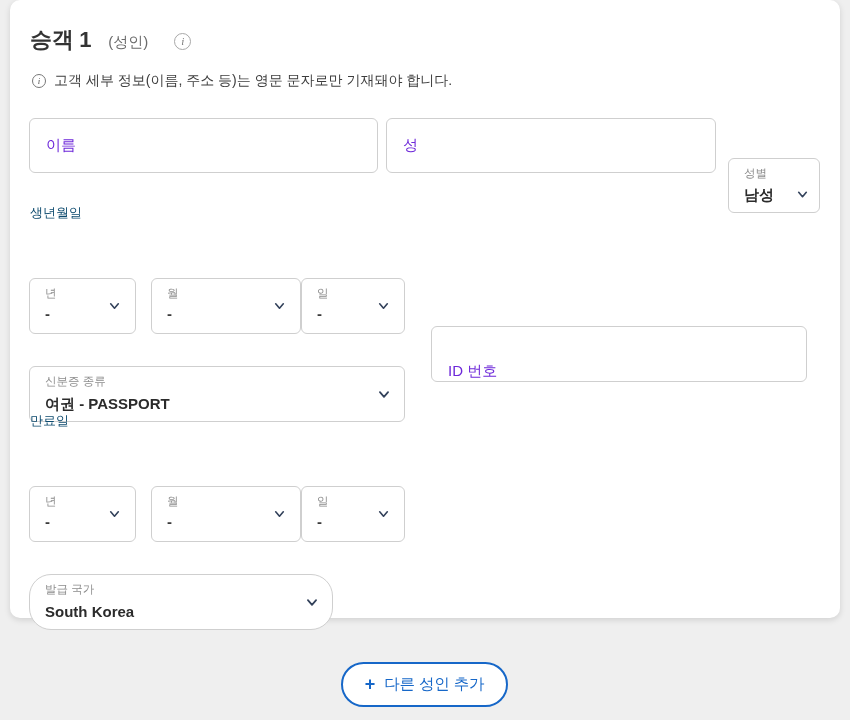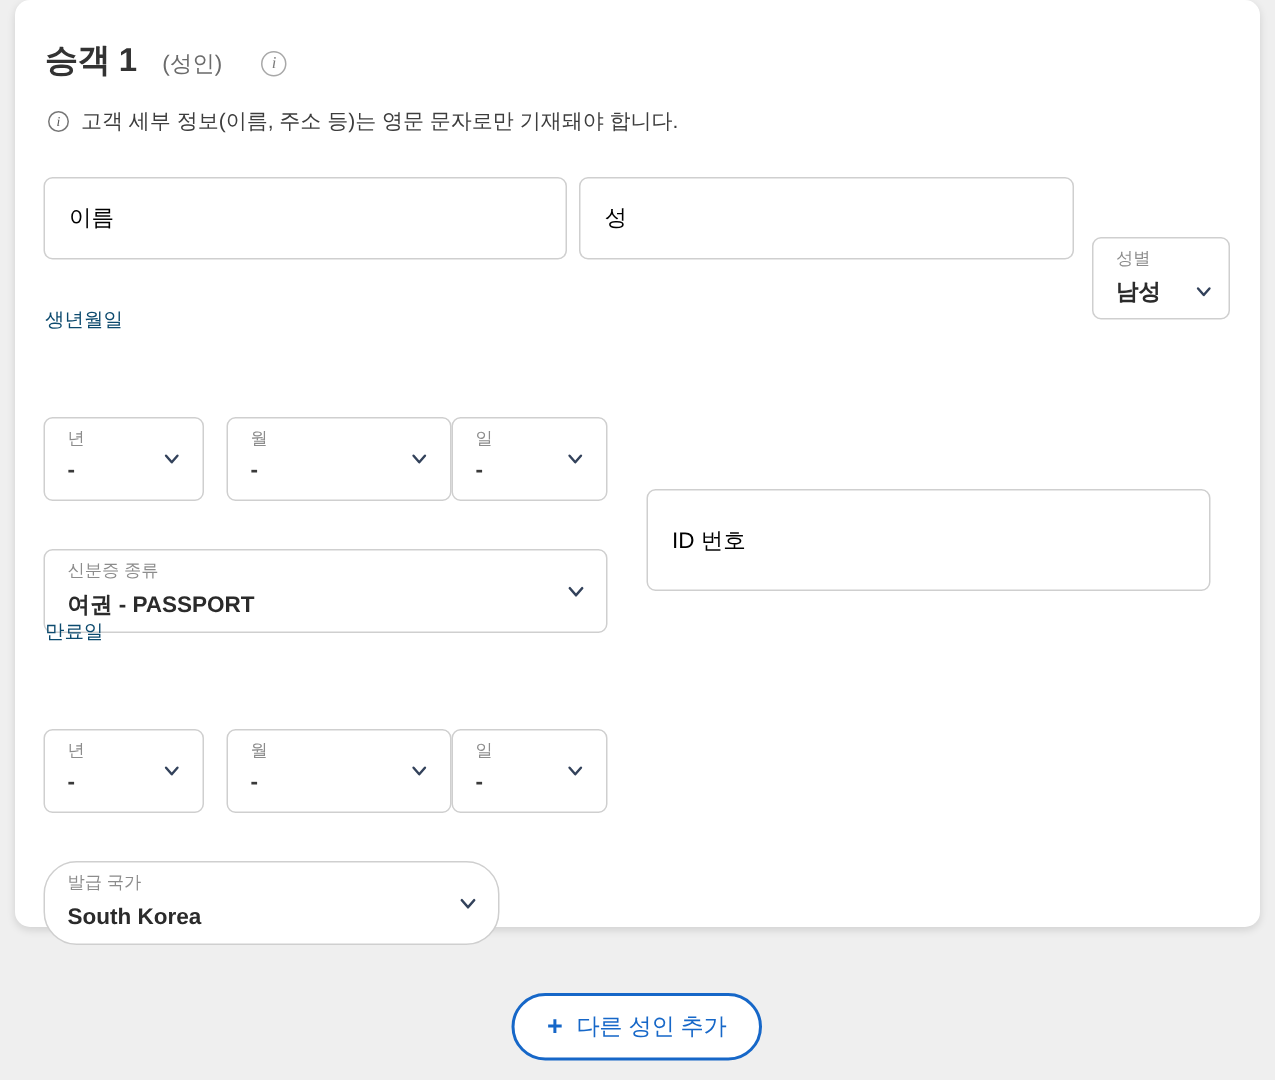--- a/index.html
+++ b/index.html
@@ -99,21 +99,21 @@
 
   
   .field {
     position: absolute;
     border: 1px solid #cfcfcf;
     border-radius: 6px;
     background: #ffffff;
   }
   .field.input-box { display: flex; align-items: center; }
   .placeholder {
-    color: #000000;
+    color: #6d28d9;
     font-size: 15px;
     padding-left: 16px;
     user-select: none;
   }
 
   
   .field.select-box {
     display: flex;
     flex-direction: column;
     justify-content: center;
@@ -260,21 +260,21 @@
     <div class="field select-box" style="left:19px; top:326px; width:376px; height:56px;">
       <span class="sel-label">신분증 종류</span>
       <span class="sel-value">여권 - PASSPORT</span>
       <span class="chevron">
         <svg width="14" height="14" viewBox="0 0 24 24" fill="none" stroke="#33425b" stroke-width="3" stroke-linecap="round" stroke-linejoin="round">
           <polyline points="5,8 12,16 19,8"></polyline>
         </svg>
       </span>
     </div>
 
-    <div class="field input-box" style="left:421px; top:326px; width:376px; height:68px;">
+    <div class="field input-box" style="left:421px; top:326px; width:376px; height:56px;align-items:flex-end;">
       <span class="placeholder">ID 번호</span>
     </div>
 
     <div class="section-label" style="left:20px; top:412px;">만료일</div>
 
     <div class="field select-box" style="left:19px; top:446px; width:107px; height:56px;">
       <span class="sel-label">년</span>
       <span class="sel-value dash">-</span>
       <span class="chevron">
         <svg width="13" height="13" viewBox="0 0 24 24" fill="none" stroke="#33425b" stroke-width="3" stroke-linecap="round" stroke-linejoin="round">

